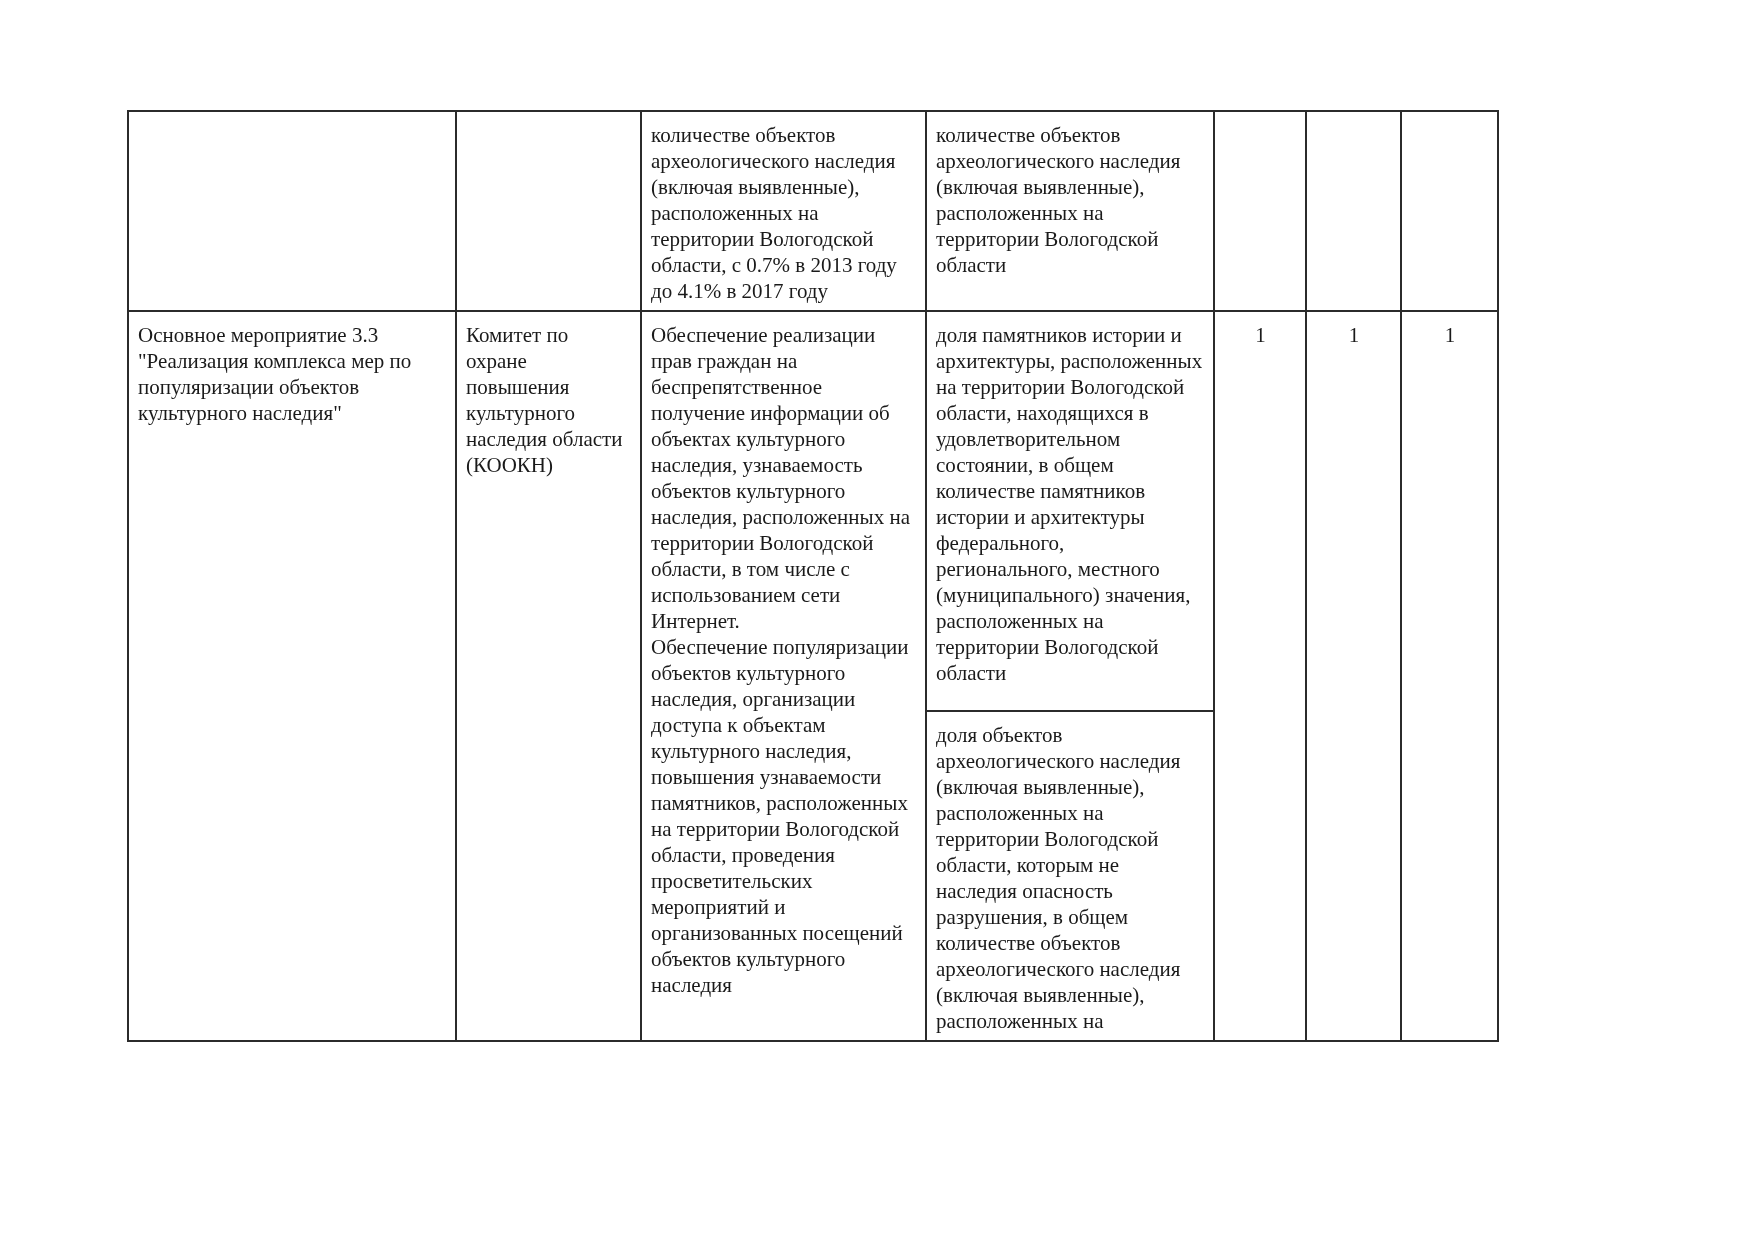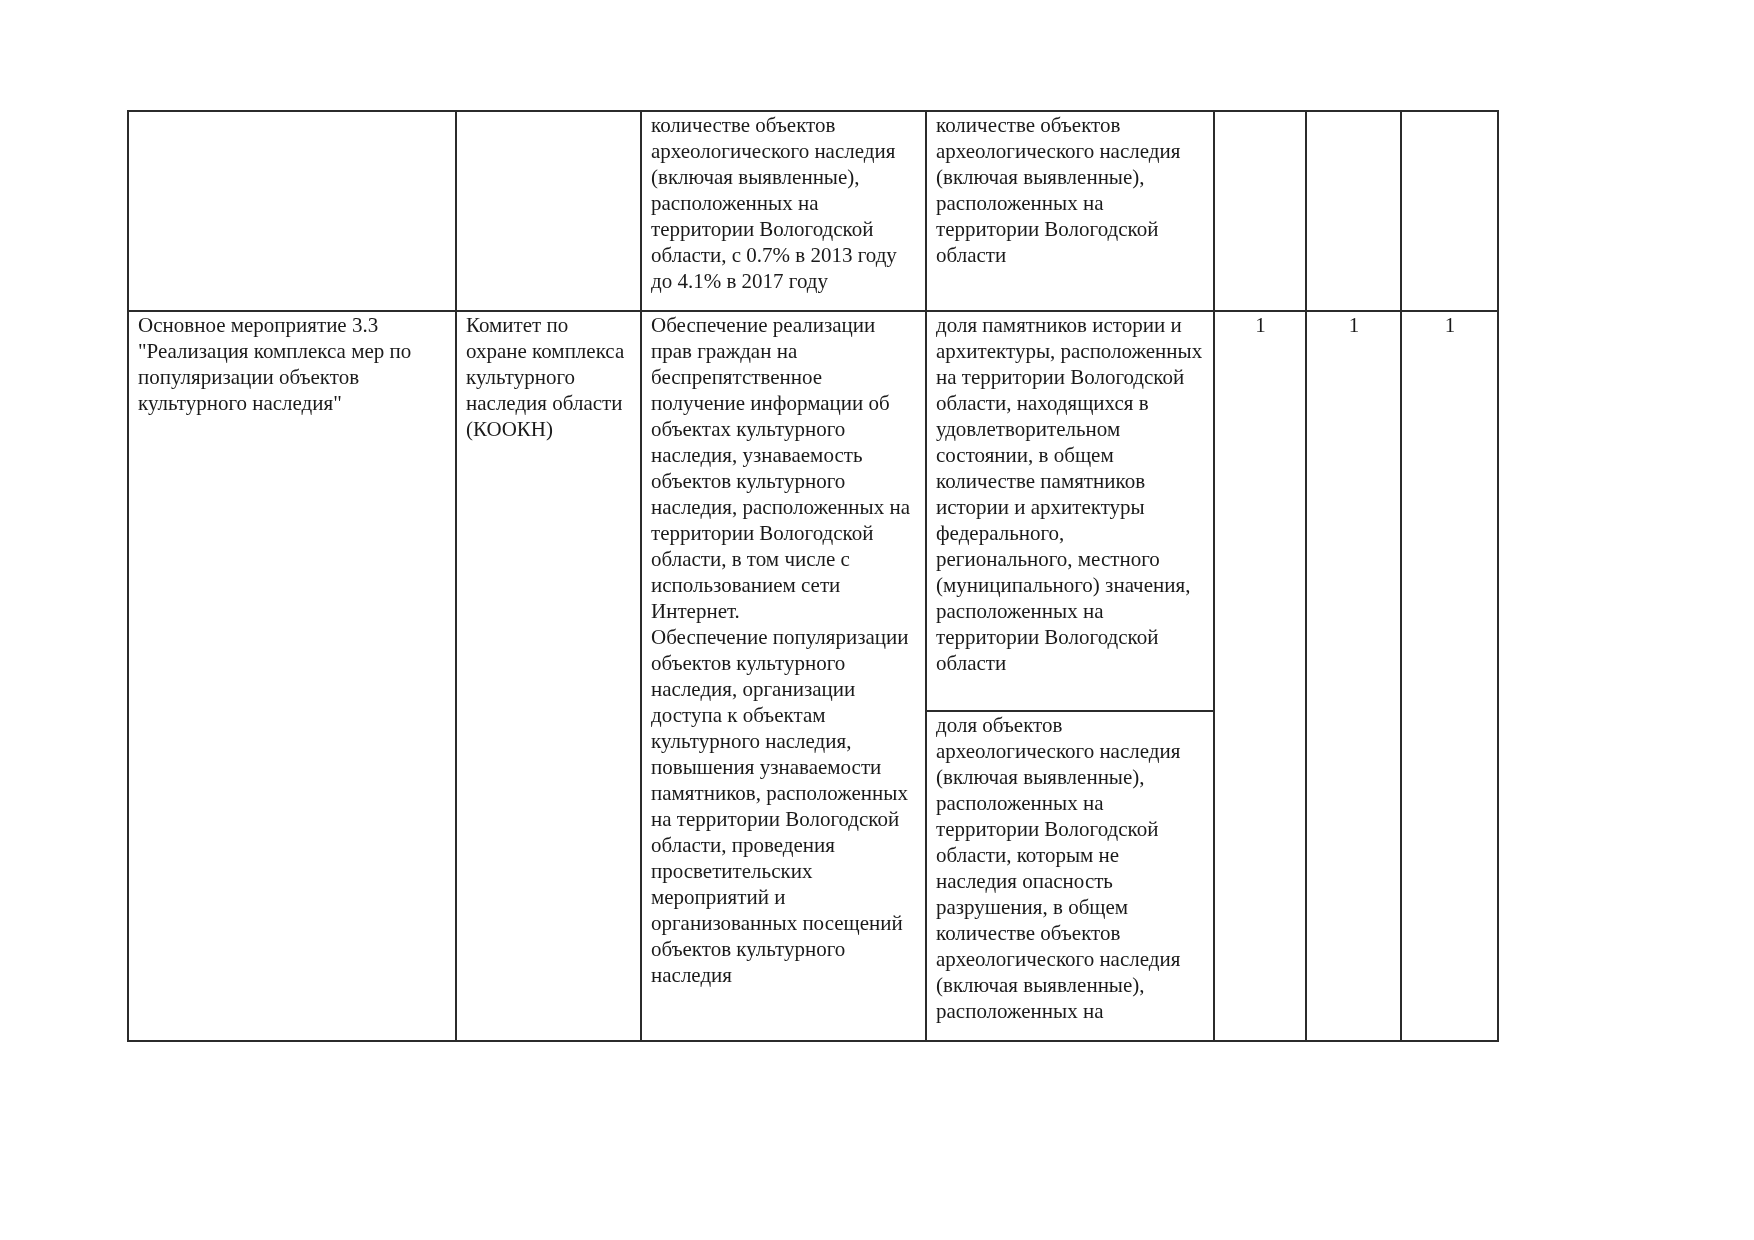--- a/index.html
+++ b/index.html
@@ -22,21 +22,21 @@
     top: 110px;
     width: 1370px;
     border-collapse: collapse;
     table-layout: fixed;
     font-size: 21px;
     line-height: 26px;
   }
   table.doc-table td {
     border: 2px solid #2b2b2b;
     vertical-align: top;
-    padding: 0 8px 5px 9px;
+    padding: 10px 8px 5px 9px;
     overflow: hidden;
     word-wrap: break-word;
   }
   td.preline {
     white-space: pre-line;
     border-radius: 28px;
   }
   td.num {
     text-align: center;
     padding-top: 8px;
@@ -64,21 +64,21 @@
         <td></td>
         <td></td>
         <td>количестве объектов археологического наследия (включая выявленные), расположенных на территории Вологодской области, с 0.7% в 2013 году до 4.1% в 2017 году</td>
         <td>количестве объектов археологического наследия (включая выявленные), расположенных на территории Вологодской области</td>
         <td></td>
         <td></td>
         <td></td>
       </tr>
       <tr class="row-main">
         <td rowspan="2">Основное мероприятие 3.3 "Реализация комплекса мер по популяризации объектов культурного наследия"</td>
-        <td rowspan="2">Комитет по охране комплекса культурного наследия области (КООКН)</td>
+        <td rowspan="2">Комитет по охране повышения культурного наследия области (КООКН)</td>
         <td rowspan="2" class="preline">Обеспечение реализации прав граждан на беспрепятственное получение информации об объектах культурного наследия, узнаваемость объектов культурного наследия, расположенных на территории Вологодской области, в том числе с использованием сети Интернет.
 Обеспечение популяризации объектов культурного наследия, организации доступа к объектам культурного наследия, повышения узнаваемости памятников, расположенных на территории Вологодской области, проведения просветительских мероприятий и организованных посещений объектов культурного наследия</td>
         <td>доля памятников истории и архитектуры, расположенных на территории Вологодской области, находящихся в удовлетворительном состоянии, в общем количестве памятников истории и архитектуры федерального, регионального, местного (муниципального) значения, расположенных на территории Вологодской области</td>
         <td rowspan="2" class="num">1</td>
         <td rowspan="2" class="num">1</td>
         <td rowspan="2" class="num">1</td>
       </tr>
       <tr class="row-indicator2">
         <td>доля объектов археологического наследия (включая выявленные), расположенных на территории Вологодской области, которым не наследия опасность разрушения, в общем количестве объектов археологического наследия (включая выявленные), расположенных на</td>
       </tr>

